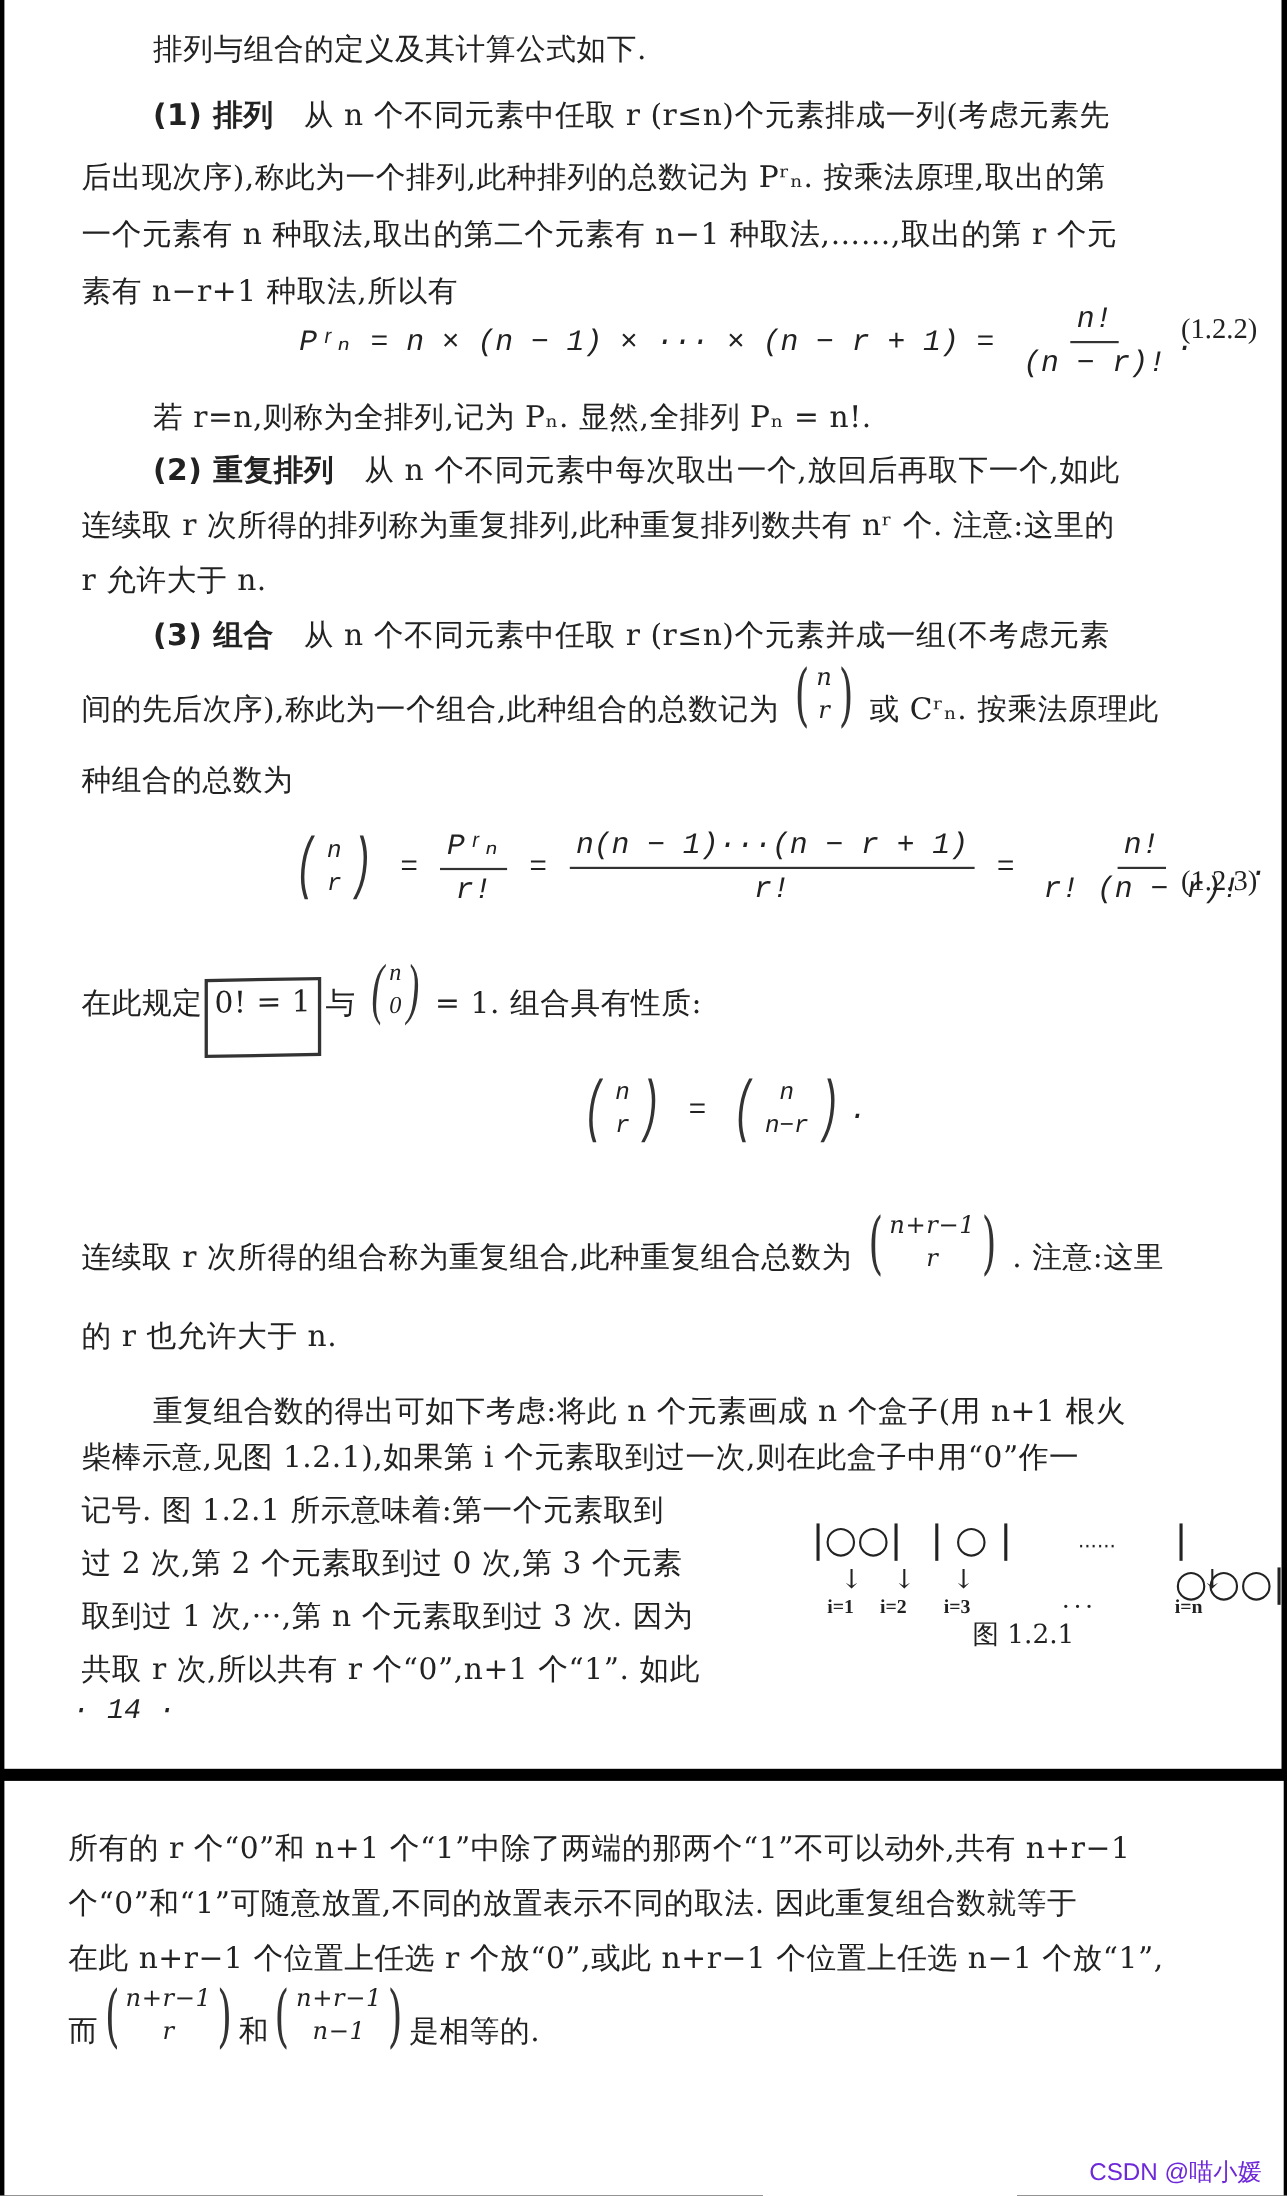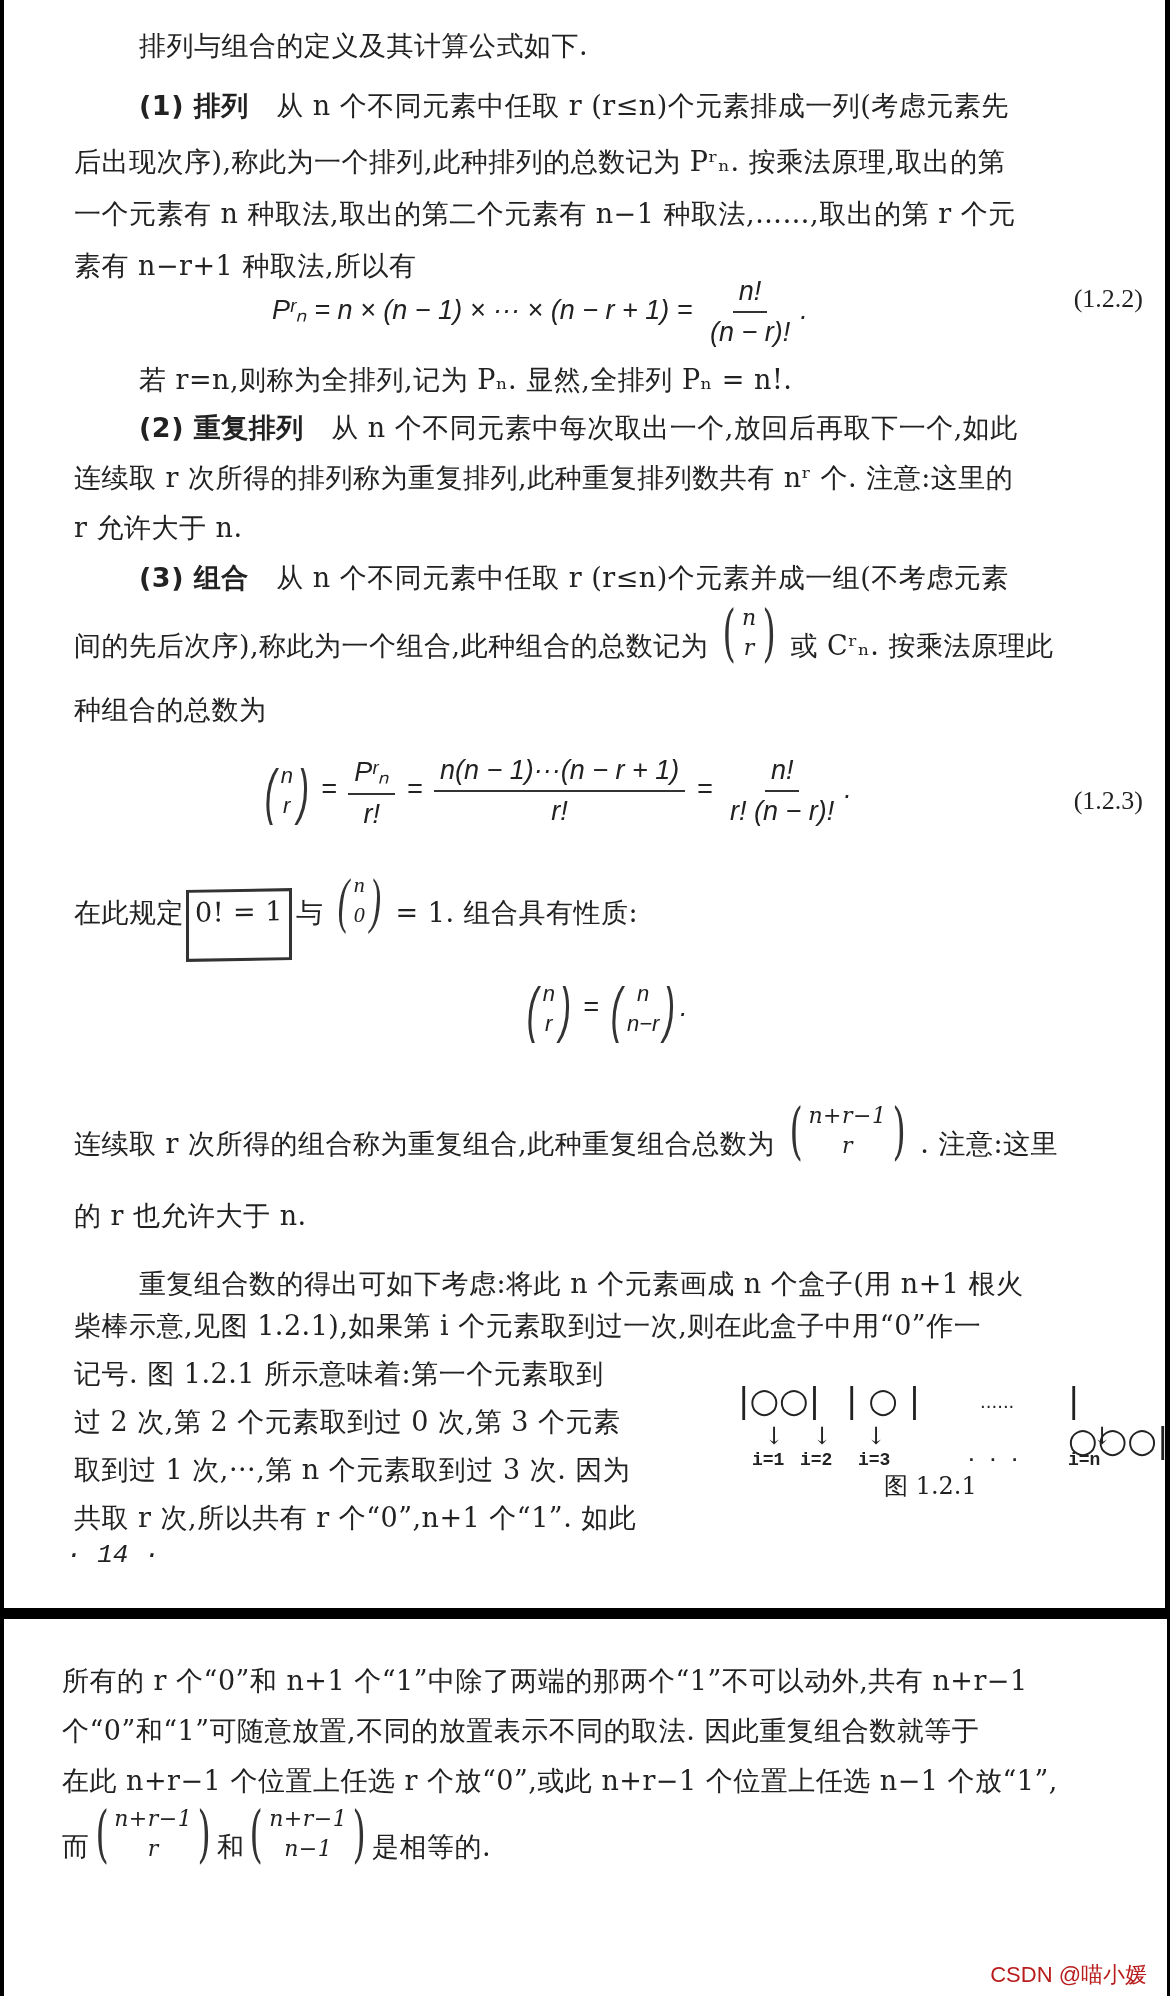--- a/index.html
+++ b/index.html
@@ -17,21 +17,21 @@
   .ln {
     position: absolute; left: 70px; right: 18px;
     font-size: 27px; line-height: 36px; white-space: nowrap;
     letter-spacing: 0.5px;
   }
   .ind { left: 135px; }
   .b { font-family: "DejaVu Sans", "Liberation Sans", sans-serif; font-weight: bold; }
   .m { font-style: italic; font-family: "Liberation Serif", "DejaVu Serif", serif; }
   .eq {
     position: absolute; font-size: 27px; white-space: nowrap;
-    font-family: Liberation Sans, sans-serif;
+    font-family: Liberation Mono, monospace;
   }
   .eqno {
     position: absolute; right: 22px; font-size: 26px;
     font-family: "Liberation Serif", "DejaVu Serif", serif;
   }
   .frac { display: inline-flex; flex-direction: column; align-items: center; vertical-align: middle; margin: 0 4px; }
   .frac .num { padding: 0 6px 4px; border-bottom: 2px solid #333; }
   .frac .den { padding: 4px 6px 0; }
   .binom {
     display: inline-flex; align-items: center; vertical-align: middle;
@@ -39,26 +39,26 @@
   .binom .par { font-size: 62px; font-weight: 100; line-height: 1; transform: scaleX(0.55); display: inline-block; color: #333; }
   .binom .stack { display: inline-flex; flex-direction: column; align-items: center; font-style: italic; font-size: 22px; line-height: 30px; }
   .hbox {
     display: inline-block; border: 3px solid #333; padding: 2px 6px 28px 6px;
     margin: -6px 4px 0 2px; vertical-align: top; transform: skewY(-1deg);
   }
   .pnum { position: absolute; left: 62px; font-size: 26px; font-style: italic; font-family: Liberation Mono, monospace; }
   .fig { position: absolute; left: 730px; top: 1370px; width: 420px; height: 150px; }
   .fig .bars { position: absolute; top: 10px; font-size: 34px; font-family: "DejaVu Sans", sans-serif; }
   .fig .arrow { position: absolute; top: 52px; font-size: 24px; }
-  .fig .hw { position: absolute; top: 80px; font-size: 18px; font-family: Liberation Mono, monospace; font-weight: bold; }
+  .fig .hw { position: absolute; top: 80px; font-size: 18px; font-family: Liberation Serif, serif; font-weight: bold; }
   .fig .cap { position: absolute; top: 100px; left: 150px; font-size: 24px; }
   .underline-hw { border-bottom: 3px solid #222; border-radius: 0 0 40% 40% / 0 0 6px 6px; padding-bottom: 2px; }
   .wm {
     position: absolute; right: 20px; bottom: 6px; font-size: 22px;
-    color: #b91c1c; font-family: "Liberation Sans", "DejaVu Sans", sans-serif;
+    color: #6d28d9; font-family: "Liberation Sans", "DejaVu Sans", sans-serif;
   }
 </style>
 </head>
 <body>
 
 <div class="page" id="page1">
 
   <div class="ln ind" style="top:28px">排列与组合的定义及其计算公式如下.</div>
 
   <div class="ln ind" style="top:88px">

